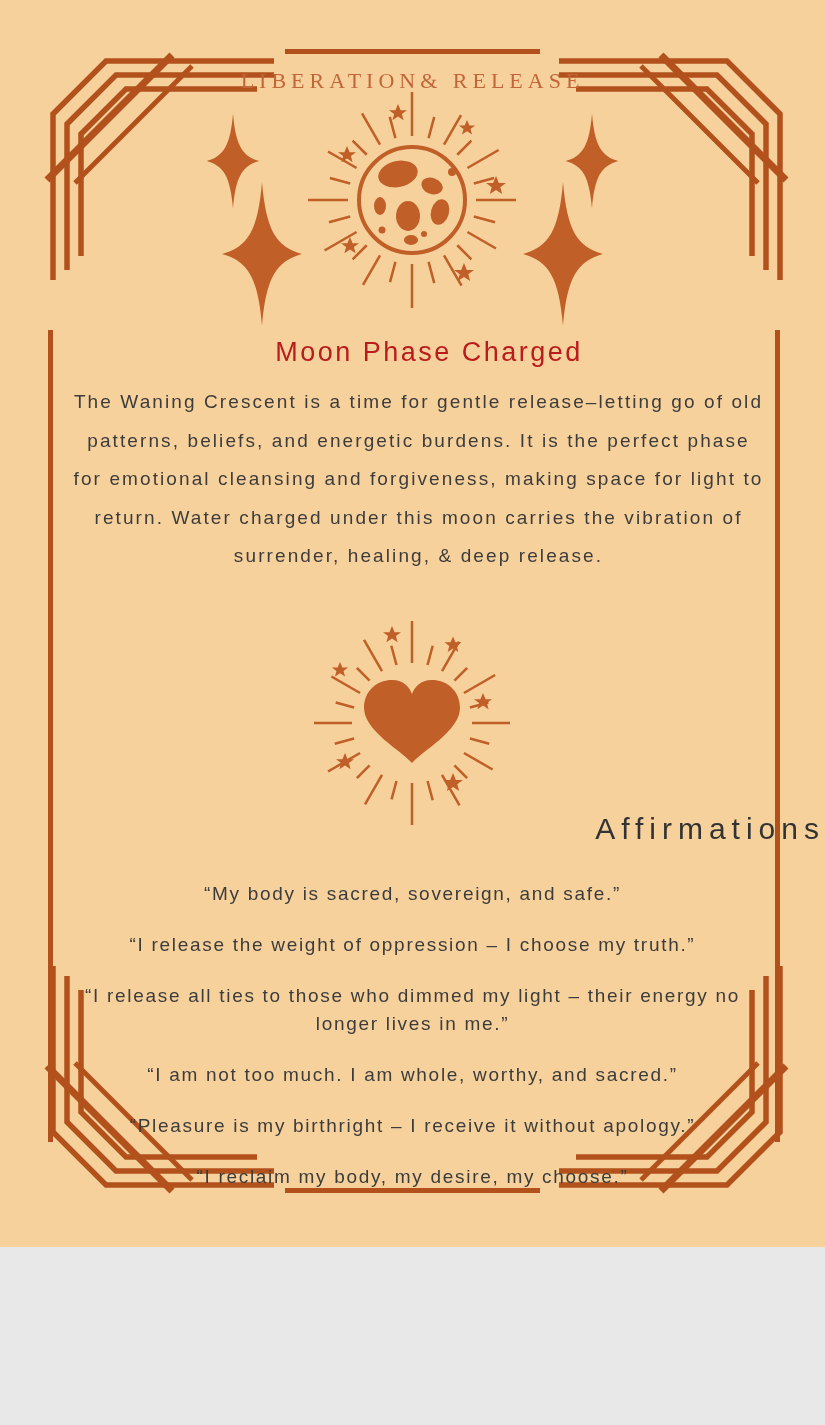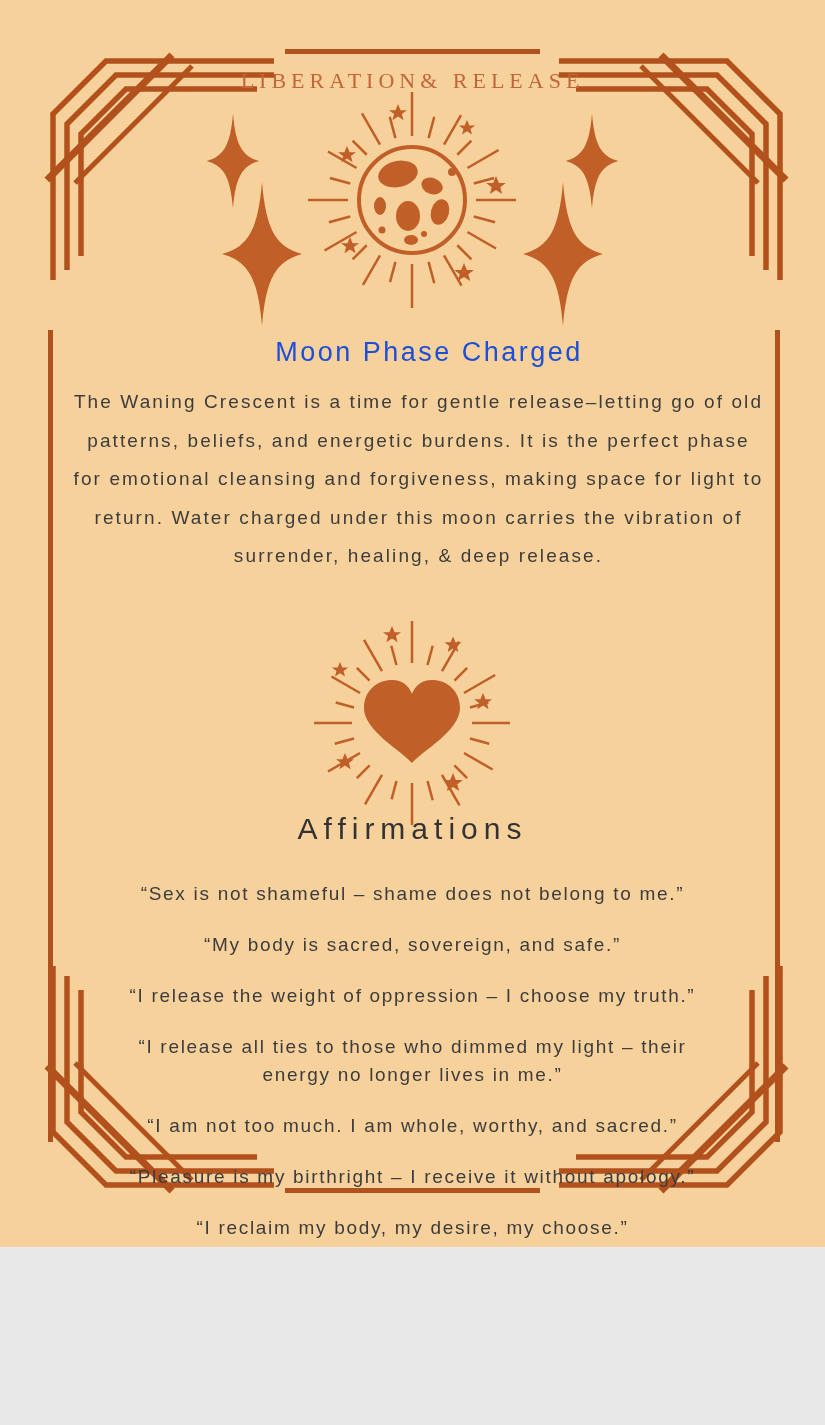--- a/index.html
+++ b/index.html
@@ -43,28 +43,28 @@
   
   .sparkle{position:absolute;}
   .sparkle svg{overflow:visible}
   .moon-wrap{position:absolute;left:282px;top:90px;}
   .heart-wrap{position:absolute;left:307px;top:618px;}
   .deco-stroke{stroke:var(--accent2);fill:none;stroke-width:2.5;}
   .deco-fill{fill:var(--accent2);}
   
   .moon-title{
     position:absolute;top:337px;left:0;right:0;text-align:center;
-    font-size:27px;letter-spacing:2.5px;color:#1d4ed8;font-weight:500;margin-left:33px;
+    font-size:27px;letter-spacing:2.5px;color:#b91c1c;font-weight:500;margin-left:33px;
   }
   .moon-desc{
     position:absolute;top:383px;left:72px;right:60px;text-align:center;
     font-size:19px;line-height:38.5px;letter-spacing:2.1px;
   }
   .aff-heading{
-    position:absolute;top:812px;left:0;right:0;text-align:center;
+    position:absolute;top:812px;left:0;right:0;text-align:right;
     font-size:30px;letter-spacing:6px;color:#333;font-weight:500;
   }
   .quotes{
     position:absolute;top:880px;left:55px;right:55px;text-align:center;
   }
   .quote{
     margin:0 auto 23px auto;
     font-size:19px;line-height:28px;letter-spacing:1.7px;
     max-width:760px;
   }
@@ -218,21 +218,20 @@
         <use href="#star5" transform="translate(-72,-53) scale(0.9)"></use>
         <use href="#star5" transform="translate(71,-21)"></use>
         <use href="#star5" transform="translate(-67,39)"></use>
         <use href="#star5" transform="translate(41,60) scale(1.1)"></use>
       </g>
     </svg>
   </div>
 
   <div class="aff-heading">Affirmations</div>
   <div class="quotes">
-    <p class="quote">“Sex is not shameful – shame does not belong to me.”</p>
     <p class="quote">“My body is sacred, sovereign, and safe.”</p>
     <p class="quote">“I release the weight of oppression – I choose my truth.”</p>
     <p class="quote">“I release all ties to those who dimmed my light – their energy no longer lives in me.”</p>
     <p class="quote">“I am not too much. I am whole, worthy, and sacred.”</p>
     <p class="quote">“Pleasure is my birthright – I receive it without apology.”</p>
     <p class="quote">“I reclaim my body, my desire, my choose.”</p>
   </div>
 
   <div class="deco-caps footer-caps">THEECLECTICMYSTICSHOP.COM</div>
 

